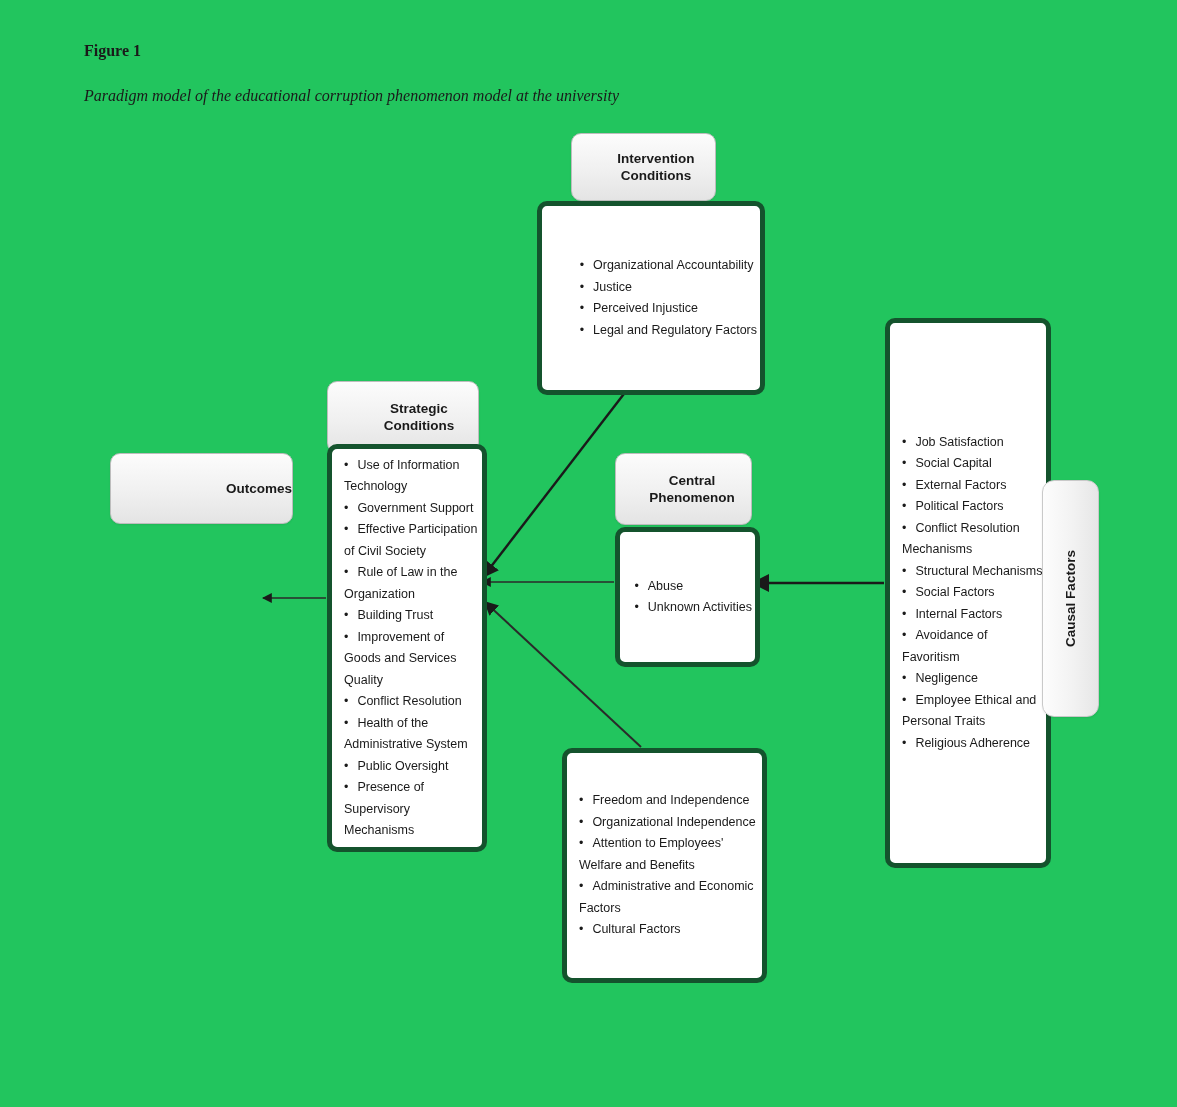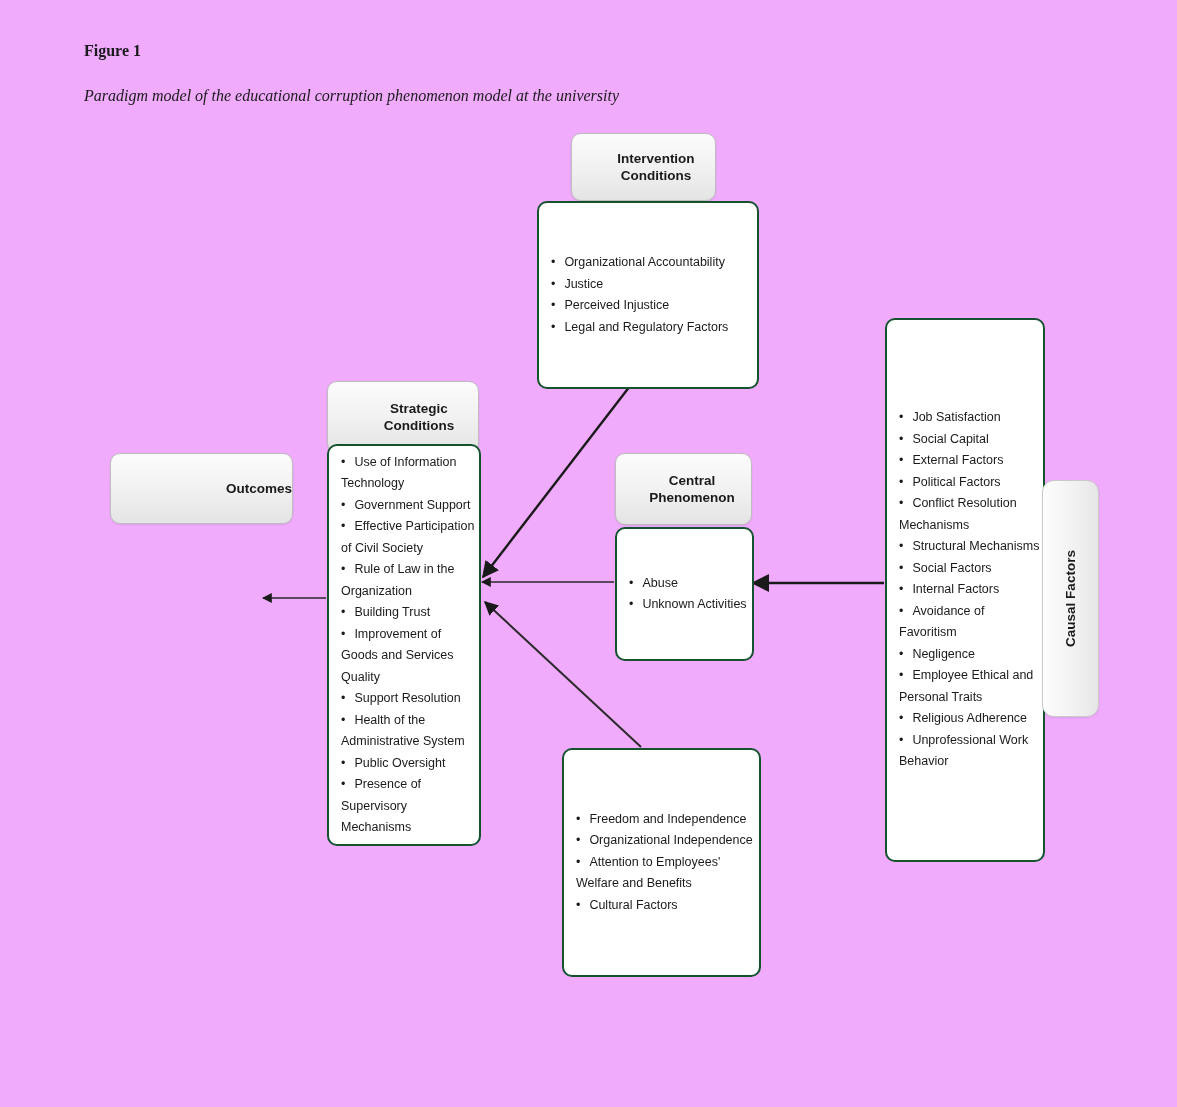--- a/index.html
+++ b/index.html
@@ -1,20 +1,20 @@
 <!DOCTYPE html>
 <html><head>
 <meta charset="utf-8">
 <style>
   html, body { margin: 0; padding: 0; background: #ffffff; }
   .canvas {
     position: relative;
     width: 1177px;
     height: 1107px;
-    background: #f0abfc;
+    background: #22c55e;
     font-family: "Liberation Sans", sans-serif;
     color: #1a1a1a;
     overflow: hidden;
   }
   .fig-label {
     position: absolute; left: 84px; top: 42px;
     font-family: "Liberation Serif", serif;
     font-weight: bold; font-size: 16px;
   }
   .fig-caption {
@@ -32,24 +32,24 @@
     display: flex; align-items: center; justify-content: flex-end;
     text-align: center;
     font-weight: bold; font-size: 13.5px; line-height: 17px;
     box-shadow: 0 1px 2px rgba(0,0,0,0.08);
   }
   .hdr span { display: inline-block; max-width: 118px; }
   .hdr.one-line span { max-width: none; }
 
   .lbox {
     position: absolute;
-    border: 2px solid #14532d;
+    border: 5px solid #14532d;
     border-radius: 10px;
     background: #ffffff;
-    display: flex; align-items: center;
+    display: flex; align-items: center; justify-content: flex-end;
   }
   .lbox ul {
     list-style: none;
     margin: 0; padding: 0 3px 0 12px;
     font-size: 12.5px; line-height: 21.5px;
   }
   .lbox li::before { content: "\2022"; margin-right: 9px; }
 
   .vlabel {
     position: absolute;
@@ -102,21 +102,21 @@
     <span>Strategic Conditions</span>
   </div>
   <div class="lbox" style="left:327px; top:444px; width:150px; height:398px;">
     <ul>
         <li>Use of Information Technology</li>
         <li>Government Support</li>
         <li>Effective Participation of Civil Society</li>
         <li>Rule of Law in the Organization</li>
         <li>Building Trust</li>
         <li>Improvement of Goods and Services Quality</li>
-        <li>Support Resolution</li>
+        <li>Conflict Resolution</li>
         <li>Health of the Administrative System</li>
         <li>Public Oversight</li>
         <li>Presence of Supervisory Mechanisms</li>
       </ul>
   </div>
 
   <div class="hdr" style="left:615px; top:453px; width:135px; height:70px;">
     <span>Central Phenomenon</span>
   </div>
   <div class="lbox" style="left:615px; top:527px; width:135px; height:130px;">
@@ -133,33 +133,33 @@
         <li>External Factors</li>
         <li>Political Factors</li>
         <li>Conflict Resolution Mechanisms</li>
         <li>Structural Mechanisms</li>
         <li>Social Factors</li>
         <li>Internal Factors</li>
         <li>Avoidance of Favoritism</li>
         <li>Negligence</li>
         <li>Employee Ethical and Personal Traits</li>
         <li>Religious Adherence</li>
-        <li>Unprofessional Work Behavior</li>
       </ul>
   </div>
   <div class="vlabel" style="left:1042px; top:480px; width:55px; height:235px;">
     <span>Causal Factors</span>
   </div>
 
   <div class="hdr one-line" style="left:110px; top:453px; width:149px; height:69px;padding-left:32px;">
     <span>Outcomes</span>
   </div>
 
   <div class="lbox" style="left:562px; top:748px; width:195px; height:225px;">
     <ul>
         <li>Freedom and Independence</li>
         <li>Organizational Independence</li>
         <li>Attention to Employees' Welfare and Benefits</li>
+        <li>Administrative and Economic Factors</li>
         <li>Cultural Factors</li>
       </ul>
   </div>
 
 </div>
 
 </body></html>

